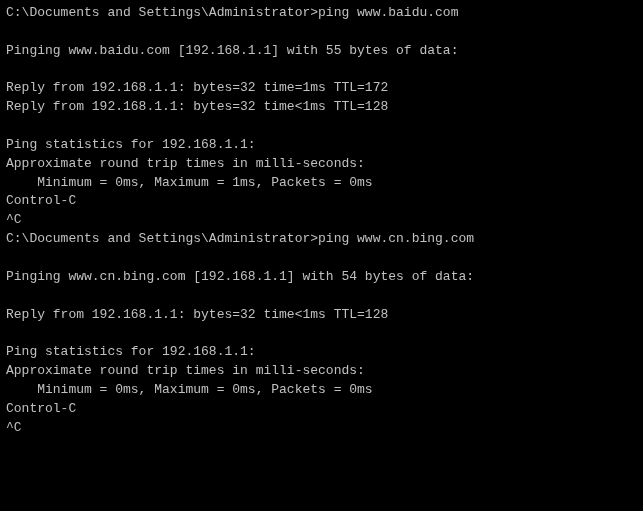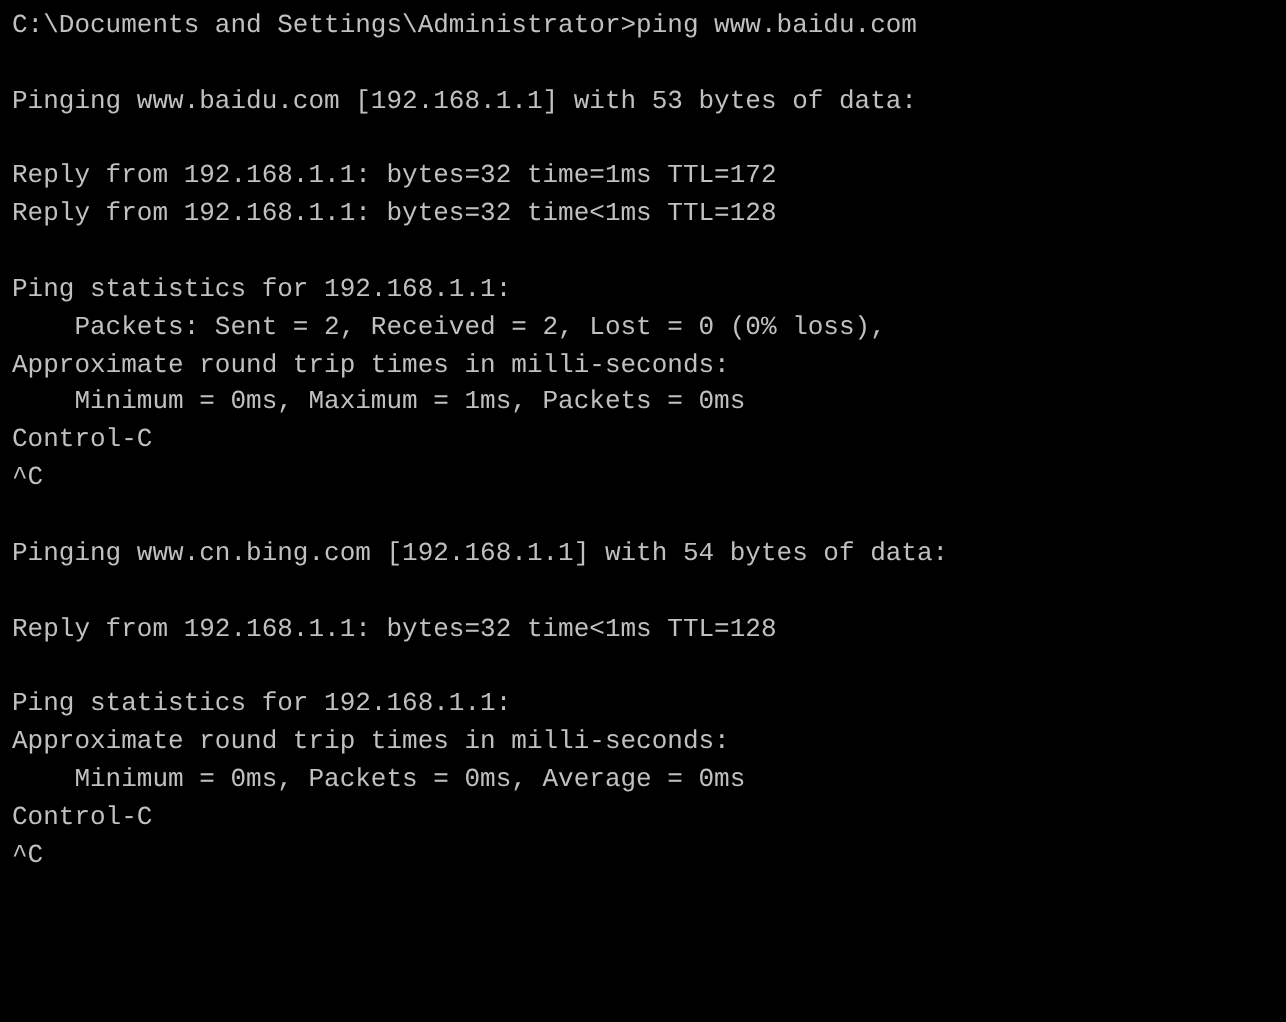--- a/index.html
+++ b/index.html
@@ -36,35 +36,35 @@
       display: block;
       height: 1.45em;
     }
   </style>
 </head>
 <body>
 
 <div class="terminal" id="terminal">
     <span class="line">C:\Documents and Settings\Administrator&gt;ping www.baidu.com</span>
     <span class="empty-line"></span>
-    <span class="line">Pinging www.baidu.com [192.168.1.1] with 53 bytes of data:</span>
+    <span class="line">Pinging www.baidu.com [192.168.1.1] with 55 bytes of data:</span>
     <span class="empty-line"></span>
     <span class="line">Reply from 192.168.1.1: bytes=32 time=1ms TTL=172</span>
     <span class="line">Reply from 192.168.1.1: bytes=32 time&lt;1ms TTL=128</span>
     <span class="empty-line"></span>
     <span class="line">Ping statistics for 192.168.1.1:</span>
-    <span class="line">    Packets: Sent = 2, Received = 2, Lost = 0 (0% loss),</span>
     <span class="line">Approximate round trip times in milli-seconds:</span>
     <span class="line">    Minimum = 0ms, Maximum = 1ms, Packets = 0ms</span>
     <span class="line">Control-C</span>
     <span class="line">^C</span>
+    <span class="line">C:\Documents and Settings\Administrator&gt;ping www.cn.bing.com</span>
     <span class="empty-line"></span>
     <span class="line">Pinging www.cn.bing.com [192.168.1.1] with 54 bytes of data:</span>
     <span class="empty-line"></span>
     <span class="line">Reply from 192.168.1.1: bytes=32 time&lt;1ms TTL=128</span>
     <span class="empty-line"></span>
     <span class="line">Ping statistics for 192.168.1.1:</span>
     <span class="line">Approximate round trip times in milli-seconds:</span>
-    <span class="line">    Minimum = 0ms, Packets = 0ms, Average = 0ms</span>
+    <span class="line">    Minimum = 0ms, Maximum = 0ms, Packets = 0ms</span>
     <span class="line">Control-C</span>
     <span class="line">^C</span>
     <span class="empty-line"></span>
   </div>
 
 </body></html>

